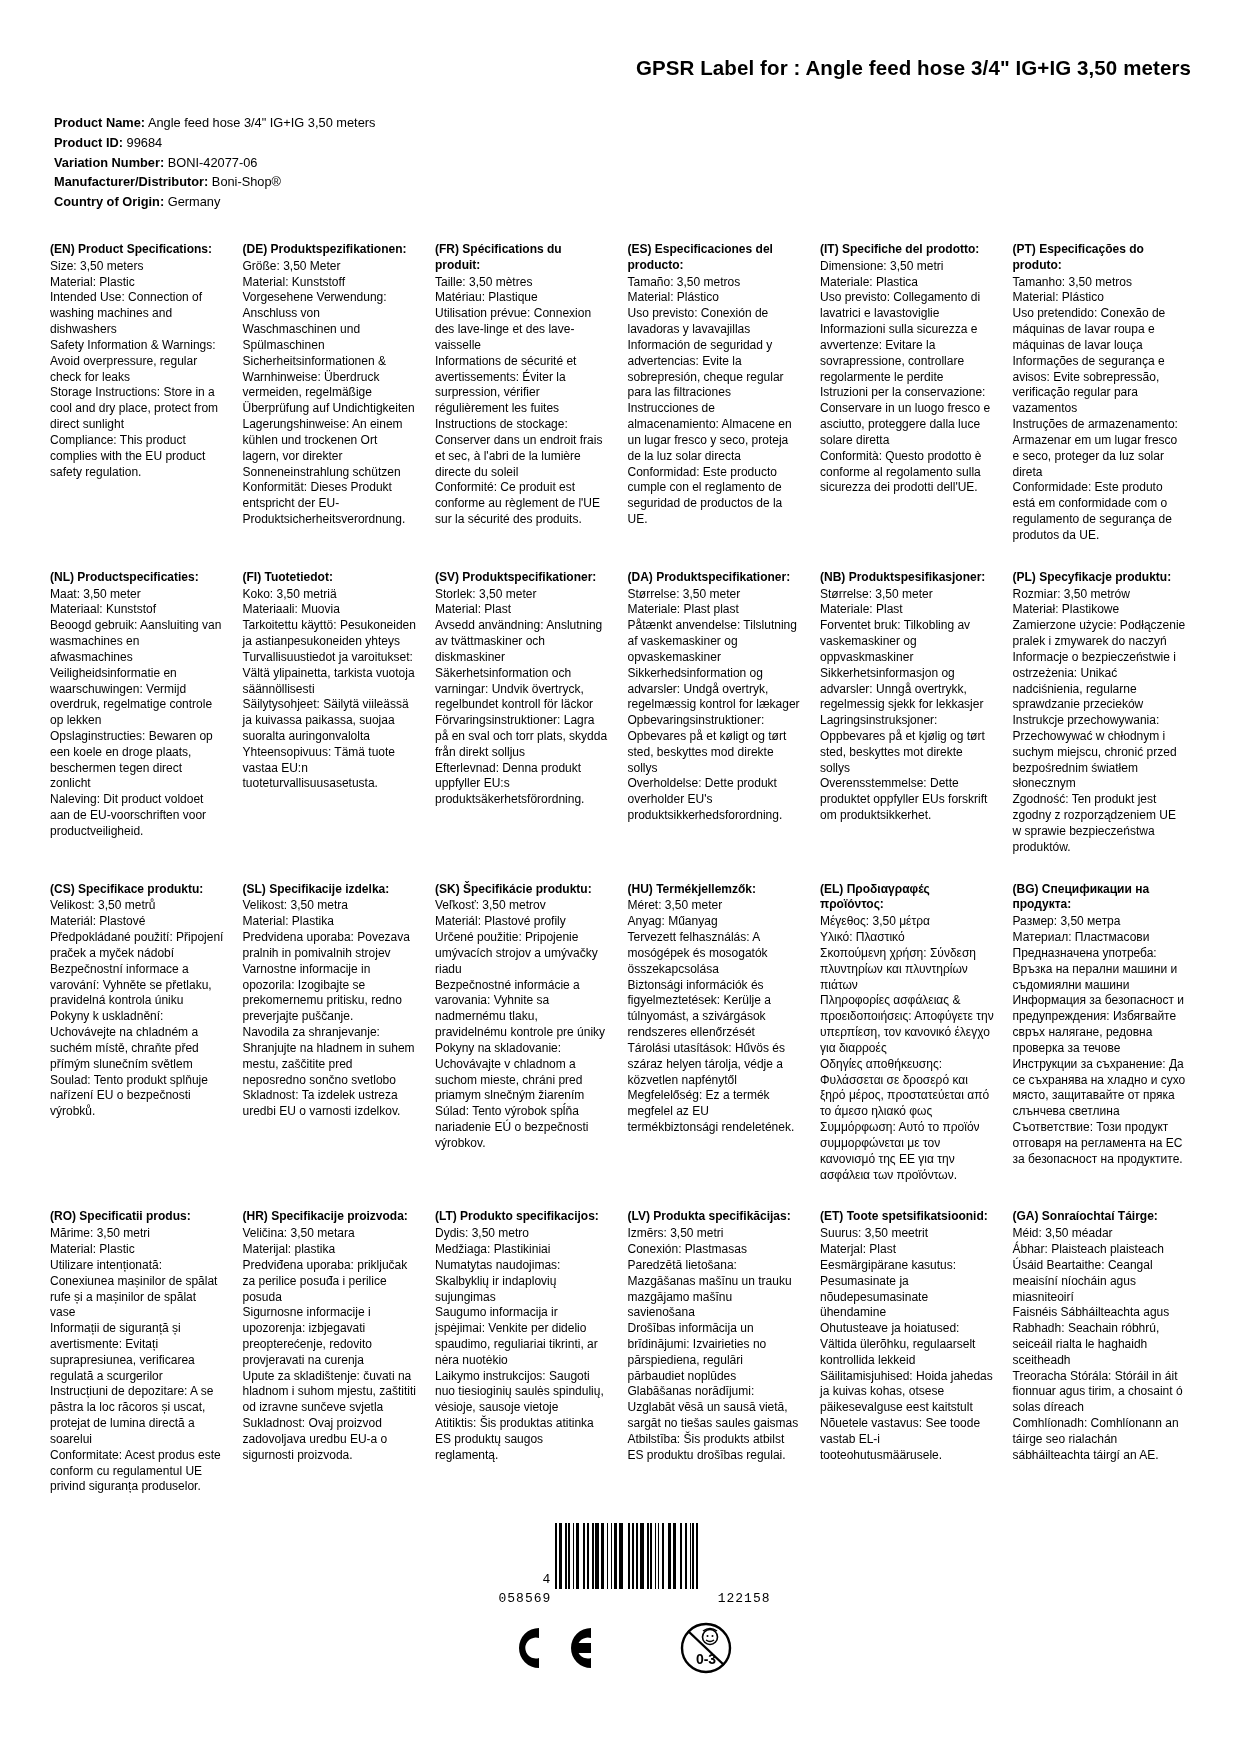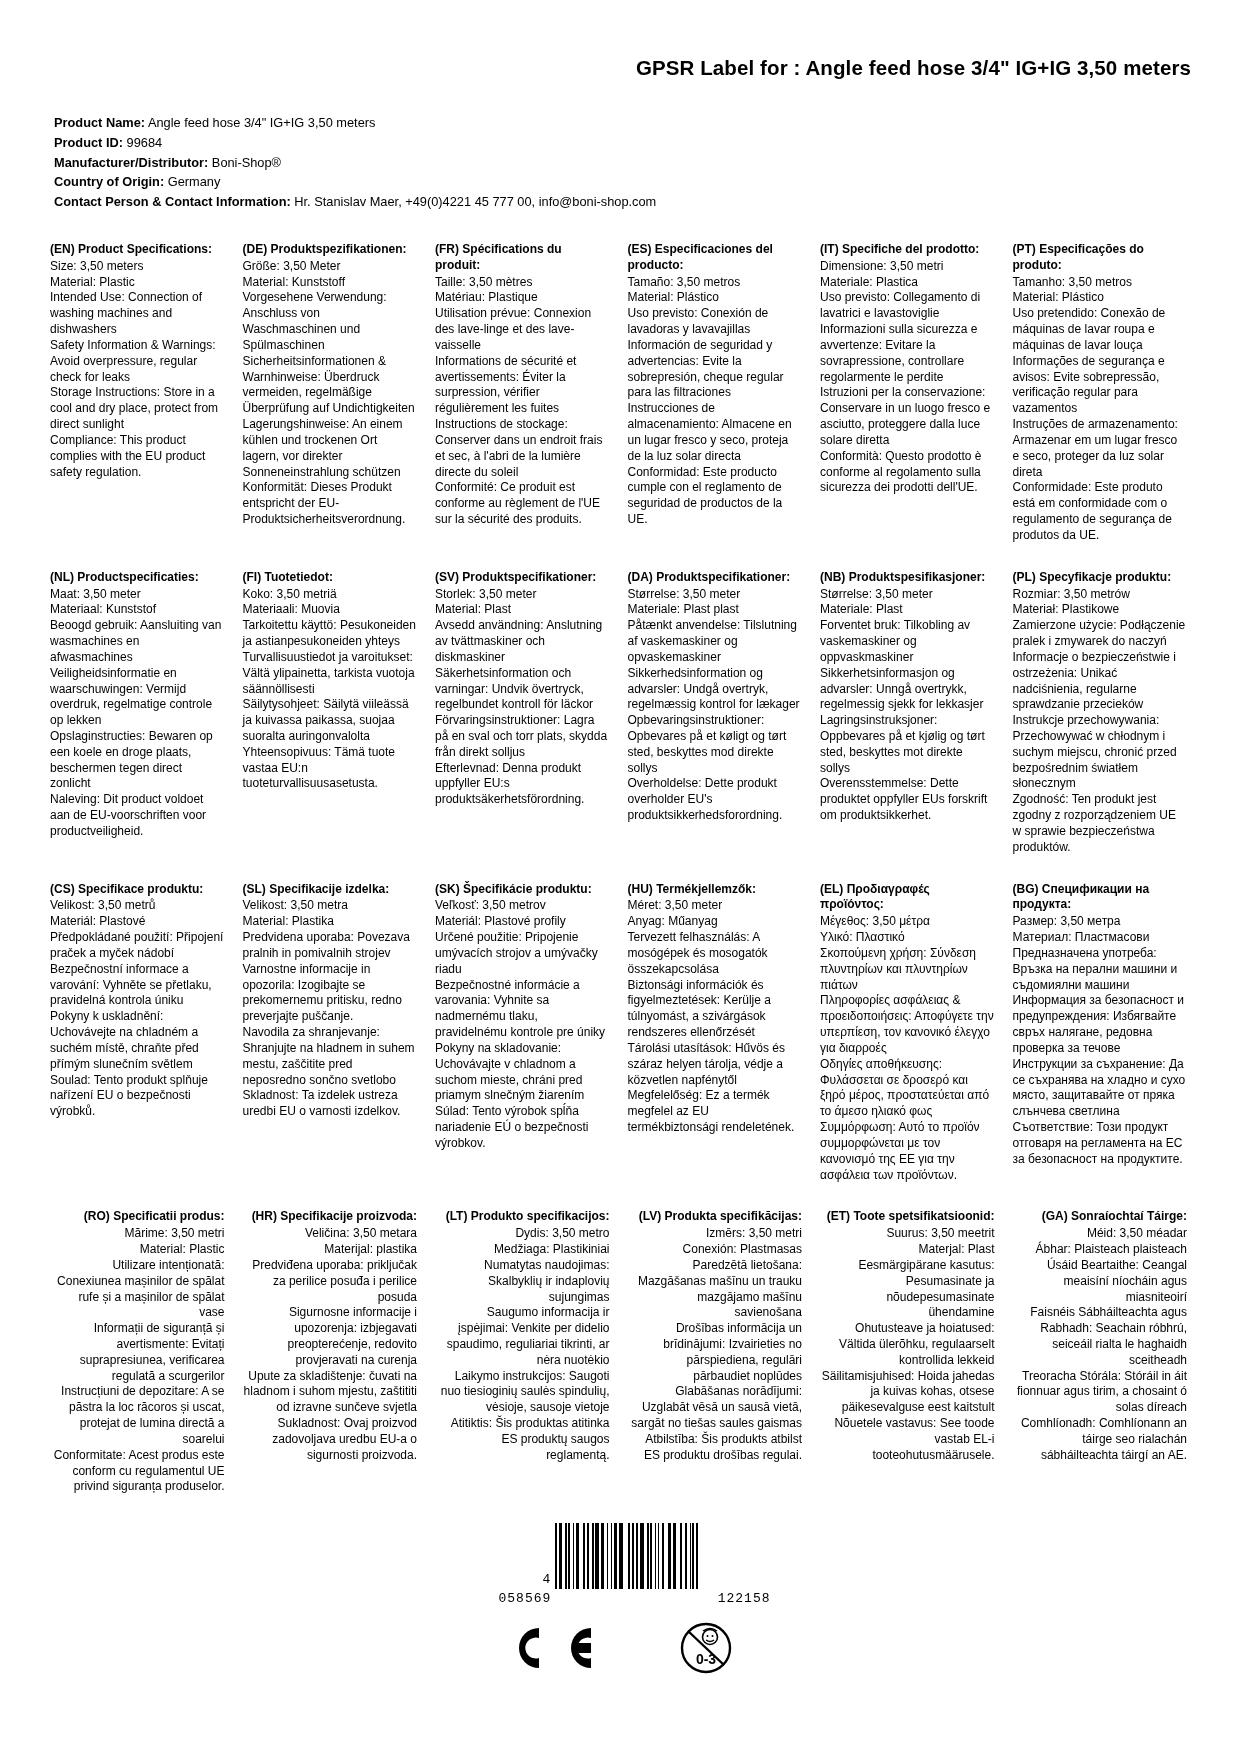--- a/index.html
+++ b/index.html
@@ -52,21 +52,21 @@
   .lang-block {
     font-size: 12px;
     line-height: 1.32;
     padding-right: 4px;
     box-sizing: border-box;
     margin-bottom: 26px;
     min-height: 255px;
   }
   .lang-grid.row2 .lang-block { min-height: 265px; }
   .lang-grid.row3 .lang-block { min-height: 250px; }
-  .lang-grid.row4 .lang-block { min-height: 190px; margin-bottom: 10px; text-align: right; }
+  .lang-grid.row4 .lang-block { min-height: 190px; margin-bottom: 10px; }
 
   .lang-head {
     font-weight: bold;
     margin-bottom: 1px;
   }
   .lang-line {
     margin: 0;
   }
 
   .footer {
@@ -128,30 +128,30 @@
   <div class="meta">
     <div class="row">
       <span class="lbl">Product Name:</span>
       <span class="val">Angle feed hose 3/4" IG+IG 3,50 meters</span>
     </div>
     <div class="row">
       <span class="lbl">Product ID:</span>
       <span class="val">99684</span>
     </div>
     <div class="row">
+      <span class="lbl">Variation Number:</span>
+      <span class="val">BONI-42077-06</span>
+    </div>
+    <div class="row">
       <span class="lbl">Manufacturer/Distributor:</span>
       <span class="val">Boni-Shop®</span>
     </div>
     <div class="row">
       <span class="lbl">Country of Origin:</span>
       <span class="val">Germany</span>
-    </div>
-    <div class="row">
-      <span class="lbl">Contact Person &amp; Contact Information:</span>
-      <span class="val">Hr. Stanislav Maer, +49(0)4221 45 777 00, info@boni-shop.com</span>
     </div>
   </div>
 
   <div class="lang-grid row1">
     <div class="lang-block">
       <div class="lang-head">(EN) Product Specifications:</div>
       <p class="lang-line">Size: 3,50 meters</p>
       <p class="lang-line">Material: Plastic</p>
       <p class="lang-line">Intended Use: Connection of washing machines and dishwashers</p>
       <p class="lang-line">Safety Information &amp; Warnings: Avoid overpressure, regular check for leaks</p>

